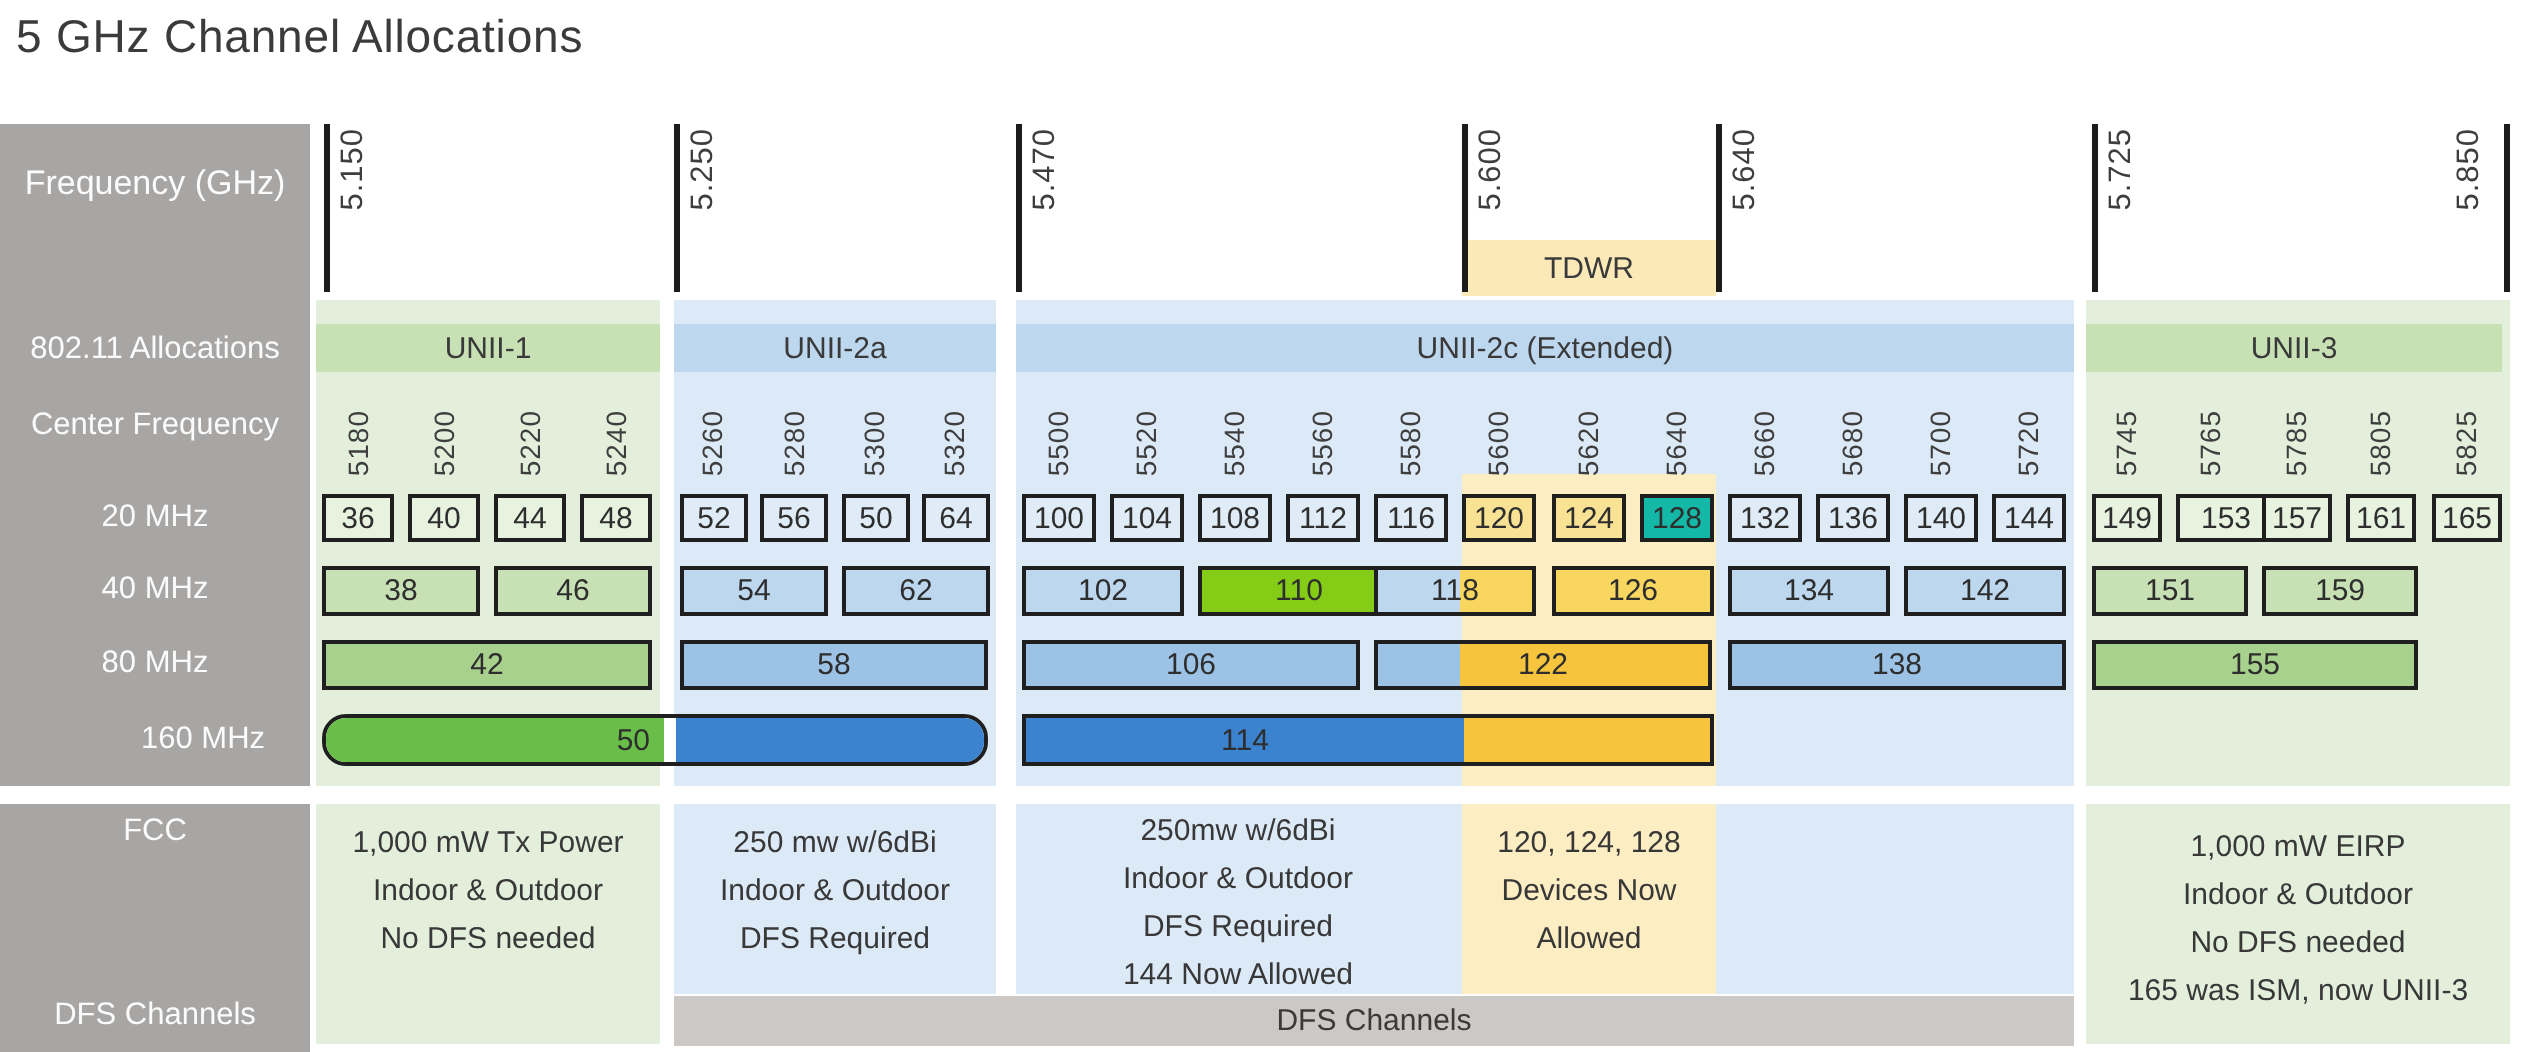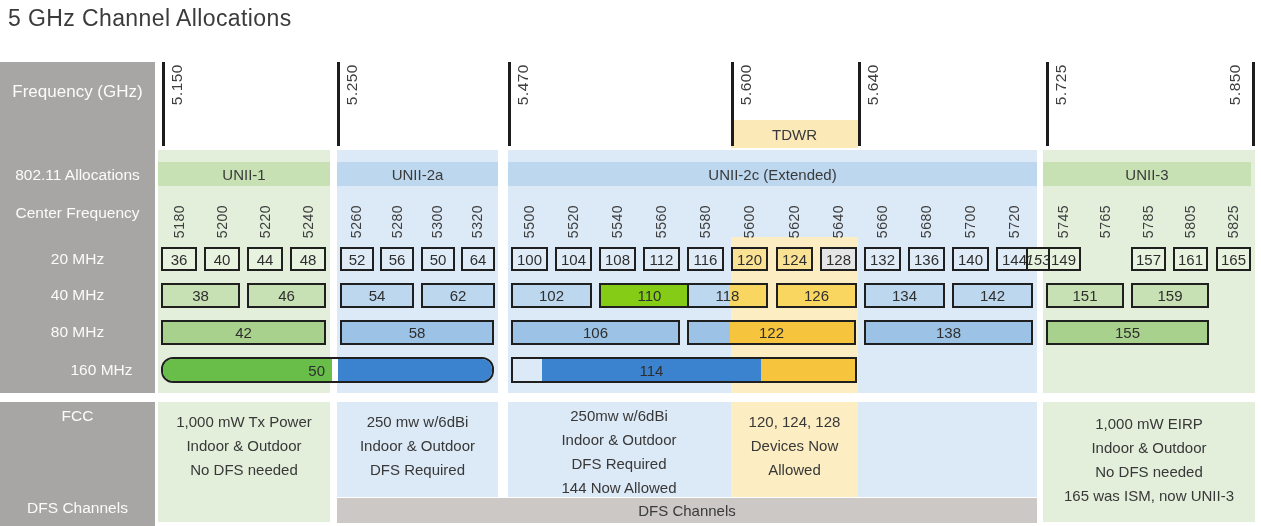--- a/index.html
+++ b/index.html
@@ -117,27 +117,27 @@
   <div class="ch r20" style="left:380px;width:34px;background:#dfecf8;">56</div>
   <div class="ch r20" style="left:421px;width:34px;background:#dfecf8;">50</div>
   <div class="ch r20" style="left:461px;width:34px;background:#dfecf8;">64</div>
   <div class="ch r20" style="left:511px;width:37px;background:#dfecf8;">100</div>
   <div class="ch r20" style="left:555px;width:37px;background:#dfecf8;">104</div>
   <div class="ch r20" style="left:599px;width:37px;background:#dfecf8;">108</div>
   <div class="ch r20" style="left:643px;width:37px;background:#dfecf8;">112</div>
   <div class="ch r20" style="left:687px;width:37px;background:#dfecf8;">116</div>
   <div class="ch r20" style="left:731px;width:37px;background:#fae294;">120</div>
   <div class="ch r20" style="left:776px;width:37px;background:#fae294;">124</div>
-  <div class="ch r20" style="left:820px;width:37px;background:#e5e5e5;text-align:right;">128</div>
+  <div class="ch r20" style="left:820px;width:37px;background:#14b8a6;text-align:right;">128</div>
   <div class="ch r20" style="left:864px;width:37px;background:#dfecf8;">132</div>
   <div class="ch r20" style="left:908px;width:37px;background:#dfecf8;">136</div>
   <div class="ch r20" style="left:952px;width:37px;background:#dfecf8;">140</div>
   <div class="ch r20" style="left:996px;width:37px;background:#dfecf8;">144</div>
   <div class="ch r20" style="left:1046px;width:35px;background:#e7f2df;">149</div>
-  <div class="ch r20" style="left:1026px;width:24px;background:#e7f2df;font-style:italic;">153</div>
+  <div class="ch r20" style="left:1088px;width:50px;background:#e7f2df;">153</div>
   <div class="ch r20" style="left:1131px;width:35px;background:#e7f2df;">157</div>
   <div class="ch r20" style="left:1173px;width:35px;background:#e7f2df;">161</div>
   <div class="ch r20" style="left:1216px;width:35px;background:#e7f2df;">165</div>
 
   <div class="ch r40" style="left:161px;width:79px;background:#c7e1b4;">38</div>
   <div class="ch r40" style="left:247px;width:79px;background:#c7e1b4;">46</div>
   <div class="ch r40" style="left:340px;width:74px;background:#bdd7ee;">54</div>
   <div class="ch r40" style="left:421px;width:74px;background:#bdd7ee;">62</div>
   <div class="ch r40" style="left:511px;width:81px;background:#bdd7ee;">102</div>
   <div class="ch r40" style="left:599px;width:101px;background:#84cc16;">110</div>
@@ -164,21 +164,21 @@
   <div class="ch r80" style="left:1046px;width:163px;background:#a9d18e;">155</div>
 
   <div class="ch r160" style="left:161px;width:333px;border-radius:12px;">
     <div class="seg end" style="width:169px;background:#69be4a;">
       <span>50</span>
     </div>
     <div class="seg" style="width:6px;background:#ffffff;"></div>
     <div class="seg" style="flex:1;background:#3c83cf;"></div>
   </div>
   <div class="ch r160" style="left:511px;width:346px;">
-    <div class="seg center" style="width:219px;background:#3c83cf;margin-left:29px;">
+    <div class="seg center" style="width:219px;background:#3c83cf;">
       <span>114</span>
     </div>
     <div class="seg" style="flex:1;background:#f6c53d;"></div>
   </div>
 
   <div class="fcc" style="left:158px;width:172px;height:120px;background:#e3efdb;padding-top:8px;box-sizing:border-box;">
     <div class="ln">1,000 mW Tx Power</div>
     <div class="ln">Indoor &amp; Outdoor</div>
     <div class="ln">No DFS needed</div>
   </div>

